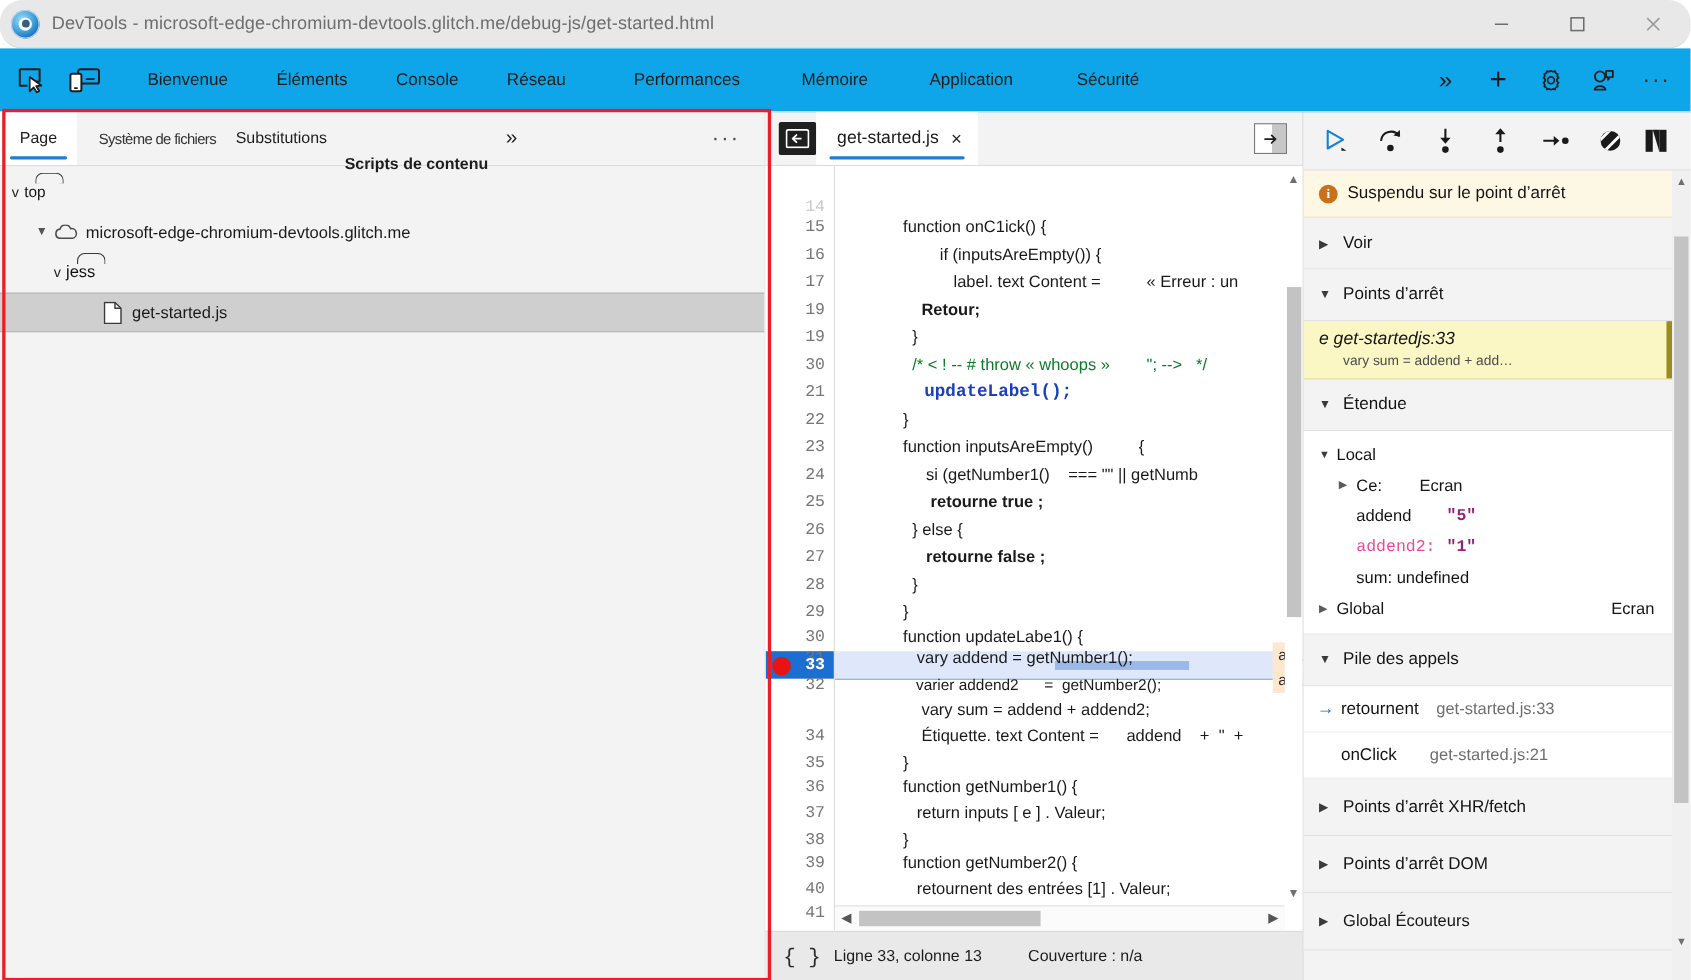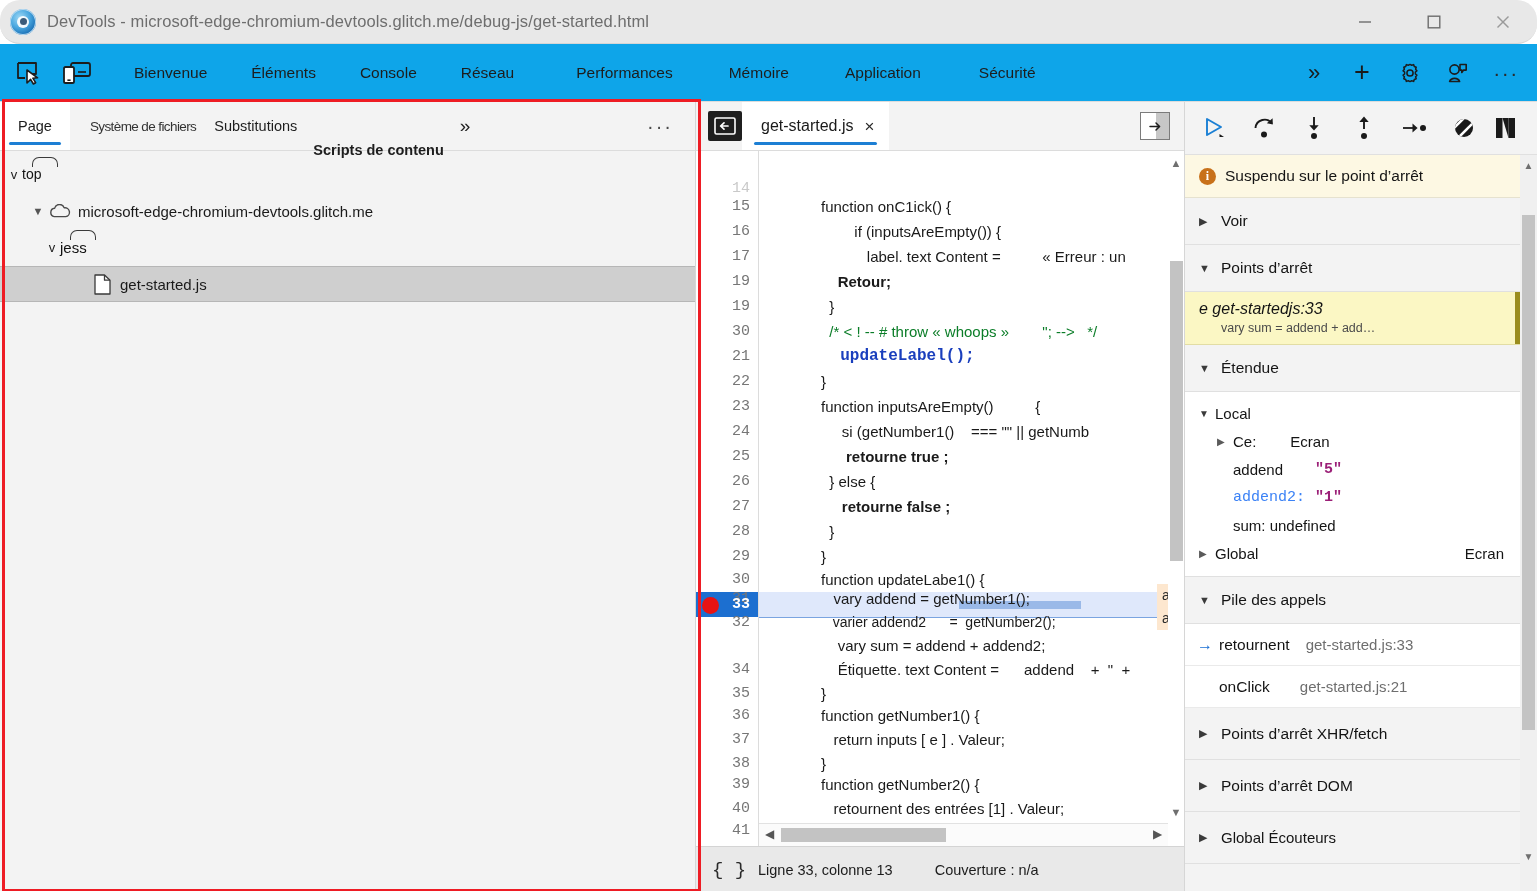--- a/index.html
+++ b/index.html
@@ -135,21 +135,21 @@
   .bp-item{background:#fbf7c4;border-bottom:1px solid #e2dda4;padding:8px 0 9px 14px;position:relative;}
   .bp-item::after{content:"";position:absolute;right:0;top:0;bottom:0;width:5px;background:#9a8d1e;}
   .bp-name{font-size:16px;color:#141414;font-style:italic;}
   .bp-code{font-size:12.5px;color:#4b4b4b;margin-top:3px;margin-left:22px;}
   .scope-box{background:#ffffff;padding:7px 0 9px 0;border-bottom:1px solid #e0e0e0;}
   .srow{display:flex;align-items:center;height:28px;padding-left:14px;font-size:15px;white-space:nowrap;}
   .srow .car{width:16px;font-size:10px;color:#5a5a5a;}
   .srow .car.open{font-size:10px;color:#3a3a3a;}
   .sname{color:#141414;}
   .sval{color:#9b1f77;font-family:"Liberation Mono","DejaVu Sans Mono",monospace;font-weight:700;font-size:15px;}
-  .skey-p{color:#3b82f6;font-family:"Liberation Mono","DejaVu Sans Mono",monospace;font-size:15px;}
+  .skey-p{color:#ec4899;font-family:"Liberation Mono","DejaVu Sans Mono",monospace;font-size:15px;}
   .sright{margin-left:auto;padding-right:16px;color:#141414;font-size:15px;}
   .callrow{display:flex;align-items:center;height:41px;background:#ffffff;border-bottom:1px solid #eaeaea;padding-left:12px;font-size:15.5px;}
   .callrow .arrow{color:#1a6fd4;font-size:16px;width:22px;}
   .callrow .fname{color:#131313;}
   .callrow .floc{color:#6e6e6e;margin-left:16px;font-size:15px;}
   .dbg-vscroll{position:absolute;right:0;top:0;bottom:0;width:17px;background:#f0f0f0;}
   .dbg-vthumb{position:absolute;right:2px;width:13px;background:#c3c3c3;}
   .dbg-arr{position:absolute;right:2px;width:13px;height:13px;text-align:center;line-height:13px;font-size:10px;color:#6f6f6f;}
 
   

